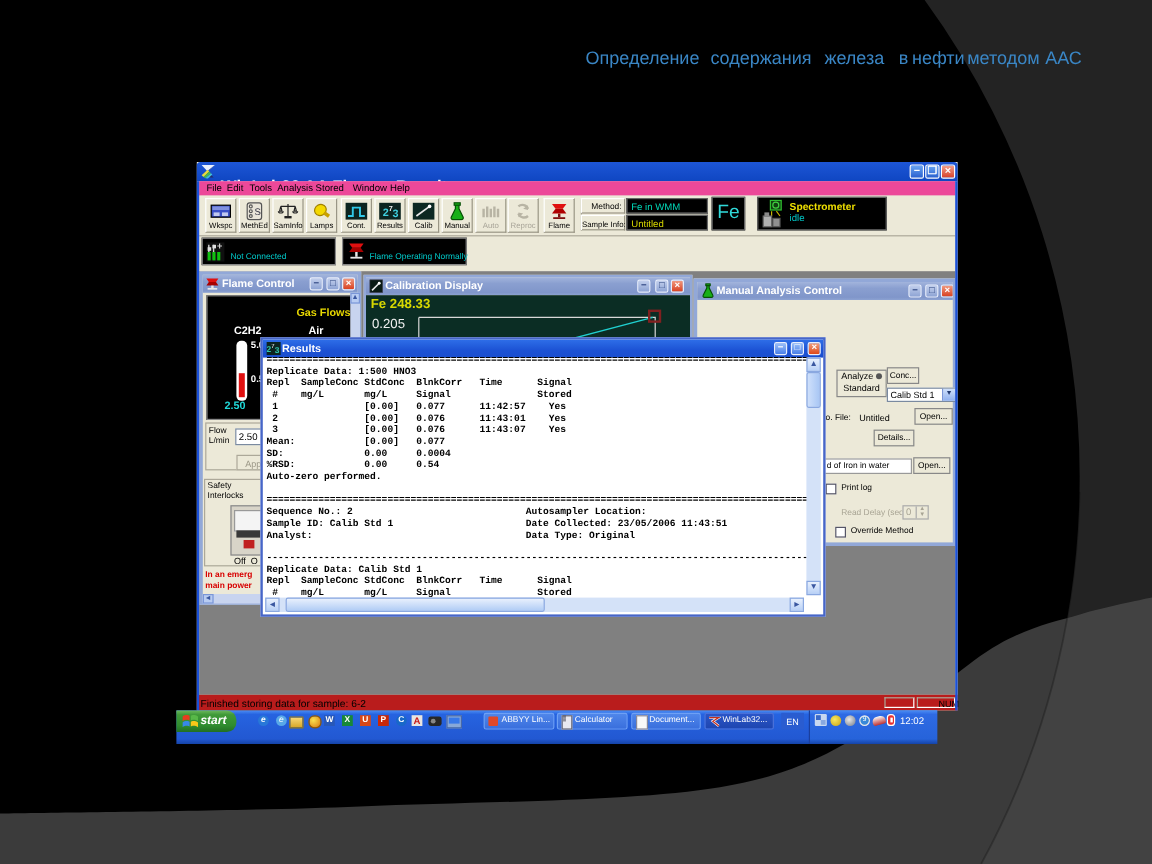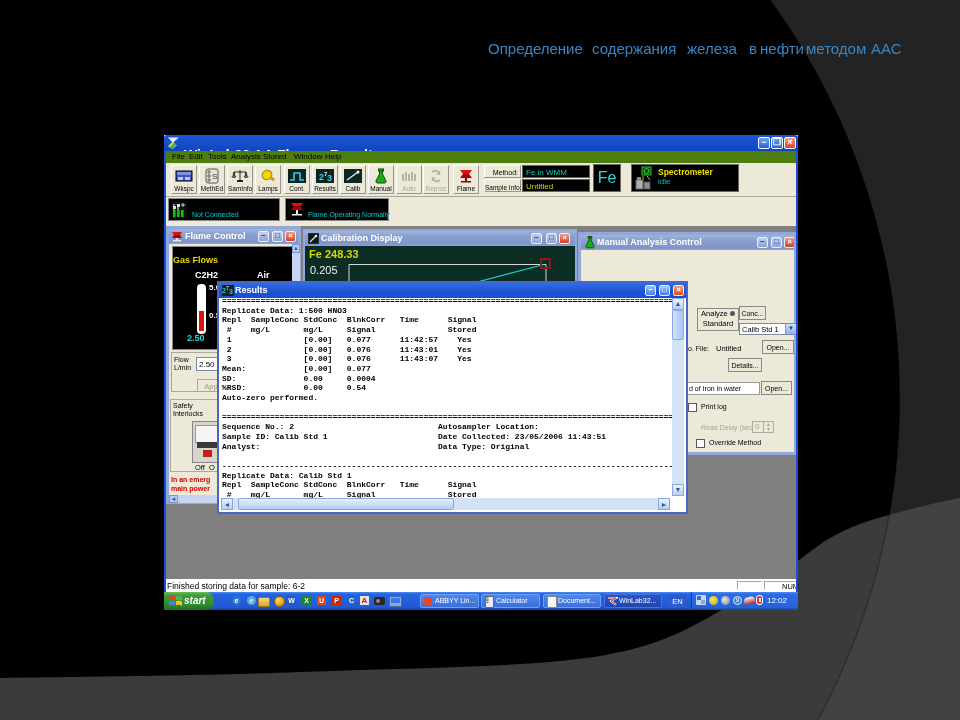--- a/index.html
+++ b/index.html
@@ -10,21 +10,21 @@
 .tw{position:absolute;top:39.5px;font-size:15px;color:#3a86c5;font-family:'Liberation Sans',sans-serif;white-space:nowrap;}
 
 #app{position:absolute;left:164px;top:135px;width:634px;height:457px;background:#ece9d8;}
 #titlebar{position:absolute;left:0;top:0;width:634px;height:16px;
   background:linear-gradient(#1d56d6,#0f46c2);border-top-left-radius:3px;border-top-right-radius:3px;}
 #titlebar .t{position:absolute;left:20px;top:12px;color:#fff;font-weight:bold;font-size:14px;}
 .winbtn{position:absolute;top:2px;width:12px;height:12px;border-radius:2px;
   background:linear-gradient(#69a5f2,#2a60cf);border:1px solid #fff;box-sizing:border-box;
   color:#fff;font-size:9px;line-height:9px;text-align:center;font-weight:bold;}
 .winbtn.close{background:linear-gradient(#f2a08c,#d8412a);}
-#menubar{position:absolute;left:2px;top:16px;width:630px;height:12px;background:#4d7c0f;font-size:8px;color:#000;}
+#menubar{position:absolute;left:2px;top:16px;width:630px;height:12px;background:#ec4899;font-size:8px;color:#000;}
 #menubar span{margin-right:0px;position:absolute;top:1px;}
 
 #toolbar{position:absolute;left:2px;top:28px;width:630px;height:33px;background:#ece9d8;border-bottom:1px solid #aca899;}
 .tbtn{position:absolute;top:2px;width:26px;height:29px;background:#ece9d8;
   border:1px solid;border-color:#fff #9a9685 #9a9685 #fff;box-sizing:border-box;text-align:center;}
 .tbtn .lab{position:absolute;left:0;right:0;bottom:1px;font-size:6.5px;color:#000;}
 .tbtn .ic{position:absolute;left:50%;top:2px;transform:translateX(-50%);width:20px;height:16px;}
 
 .blackpanel{position:absolute;background:#000;border:1px solid #888;box-sizing:border-box;}
 .sp-title{color:#ffff00;font-weight:bold;font-size:8px;position:absolute;margin-top:32px;}
@@ -33,23 +33,23 @@
 #workspace{position:absolute;left:2px;top:91px;width:630px;height:353px;background:#808080;overflow:hidden;}
 
 .cwin{position:absolute;box-sizing:border-box;border:1px solid #4b69c8;background:#ece9d8;}
 .ctitle{position:absolute;left:0;top:0;right:0;height:15px;
   background:linear-gradient(#a2b4dc,#8a9fd0 35%,#8096ca 85%,#8ca2d2);overflow:hidden;}
 .ctitle .t{position:absolute;left:16px;top:2px;font-size:9px;font-weight:bold;color:#fff;white-space:nowrap;}
 .cbtn{position:absolute;top:2px;width:11px;height:11px;border-radius:2px;box-sizing:border-box;
   border:1px solid #e8eefc;background:linear-gradient(#c2cfec,#8ea4d4);color:#28407c;font-size:8px;line-height:8px;text-align:center;font-weight:bold;}
 .cbtn.close{background:linear-gradient(#f09a80,#d84020);color:#fff;}
 
-#statusbar{position:absolute;left:0;top:444px;width:634px;height:13px;background:#ffffff;font-size:8.5px;color:#000;}
-
-#taskbar{position:absolute;left:164px;top:592px;width:634px;height:18px;
+#statusbar{position:absolute;left:0;top:444px;width:634px;height:13px;background:#b91c1c;font-size:8.5px;color:#000;}
+
+#taskbar{position:absolute;left:147px;top:592px;width:634px;height:28px;
   background:linear-gradient(#4b8df4 0%,#2663e0 12%,#2258d2 85%,#1544a8 100%);}
 .taskbtn{position:absolute;top:2px;height:14px;background:linear-gradient(#4f86ea,#3a6fdd);
   border:1px solid #6ea0f5;border-radius:2px;box-sizing:border-box;color:#fff;font-size:7px;white-space:nowrap;}
 pre{margin:0;}
 </style>
 </head>
 <body>
 <svg id="slide" width="960" height="720" viewBox="0 0 960 720">
   <rect x="0" y="0" width="960" height="720" fill="#000"></rect>
   <path d="M770.5,0 A675,675 0 0 1 899.6,410 A675,675 0 0 1 817.6,720 L960,720 L960,0 Z" fill="#232323"></path>
@@ -237,21 +237,21 @@
             <rect x="5" y="7" width="2" height="2" fill="#e8e8e8"></rect>
             <rect x="2" y="9" width="8" height="1.4" fill="#e8e8e8"></rect>
           </svg>
         <div class="t">Flame Control</div>
         <div class="cbtn" style="left:89px">−</div>
         <div class="cbtn" style="left:103px">□</div>
         <div class="cbtn close" style="left:116px">×</div>
       </div>
 
       <div style="position:absolute;left:3px;top:17px;width:121px;height:104px;background:#000;border:1px solid #888;box-sizing:border-box">
-        <div style="position:absolute;left:0;right:0;top:8px;text-align:left;color:#e8d800;font-weight:bold;font-size:9px">Gas Flows</div>
+        <div style="position:absolute;left:0;right:0;top:8px;text-align:right;color:#e8d800;font-weight:bold;font-size:9px">Gas Flows</div>
         <div style="position:absolute;left:22px;top:23px;color:#fff;font-weight:bold;font-size:9px">C2H2</div>
         <div style="position:absolute;left:84px;top:23px;color:#fff;font-weight:bold;font-size:9px">Air</div>
         <div style="position:absolute;left:24px;top:37px;width:9px;height:50px;background:#fff;border-radius:4px"></div>
         <div style="position:absolute;left:26px;top:64px;width:5px;height:20px;background:#e01010"></div>
         <div style="position:absolute;left:36px;top:36px;color:#fff;font-weight:bold;font-size:8px">5.0</div>
         <div style="position:absolute;left:36px;top:64px;color:#fff;font-weight:bold;font-size:8px">0.5</div>
         <div style="position:absolute;left:14px;top:86px;color:#20d8d8;font-weight:bold;font-size:9px">2.50</div>
       </div>
 
       <div style="position:absolute;left:123px;top:15px;width:8px;height:259px;background:#c8d4ef">

